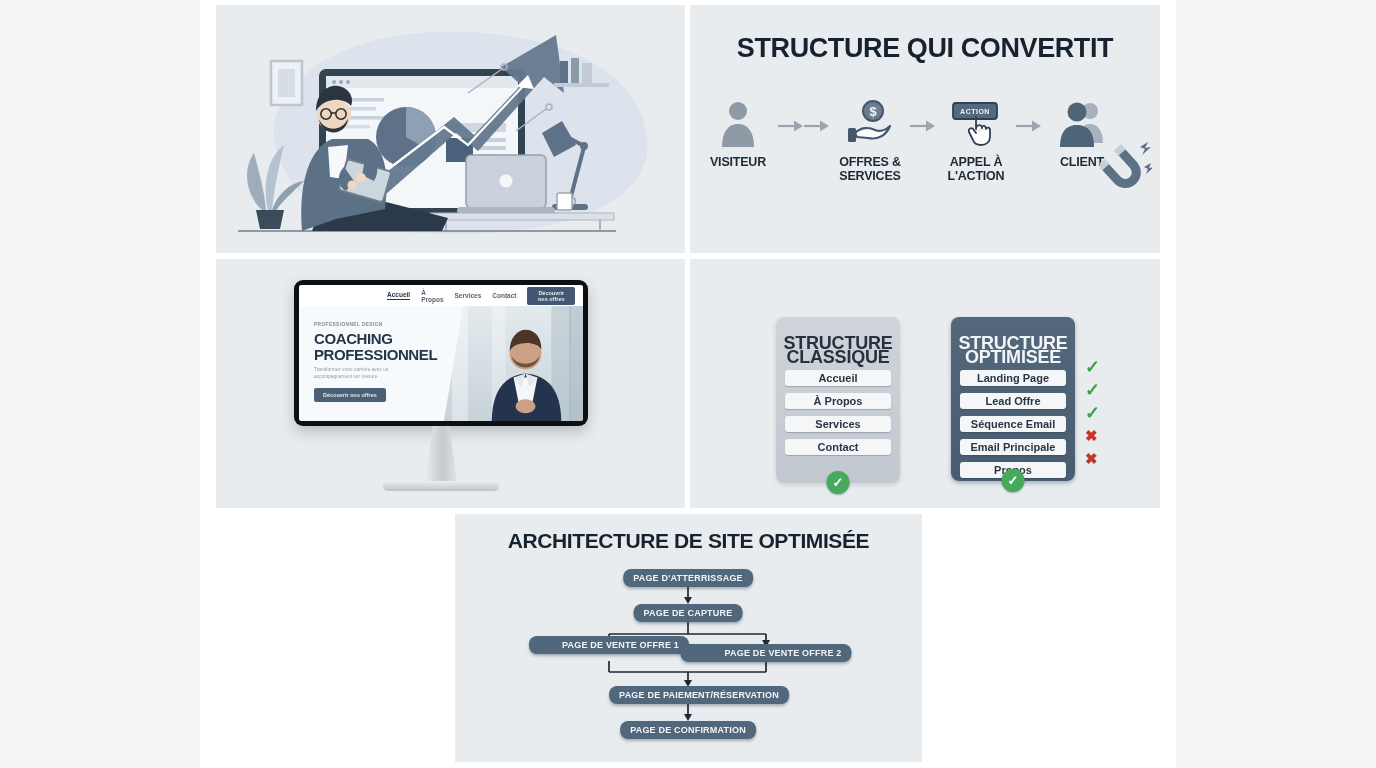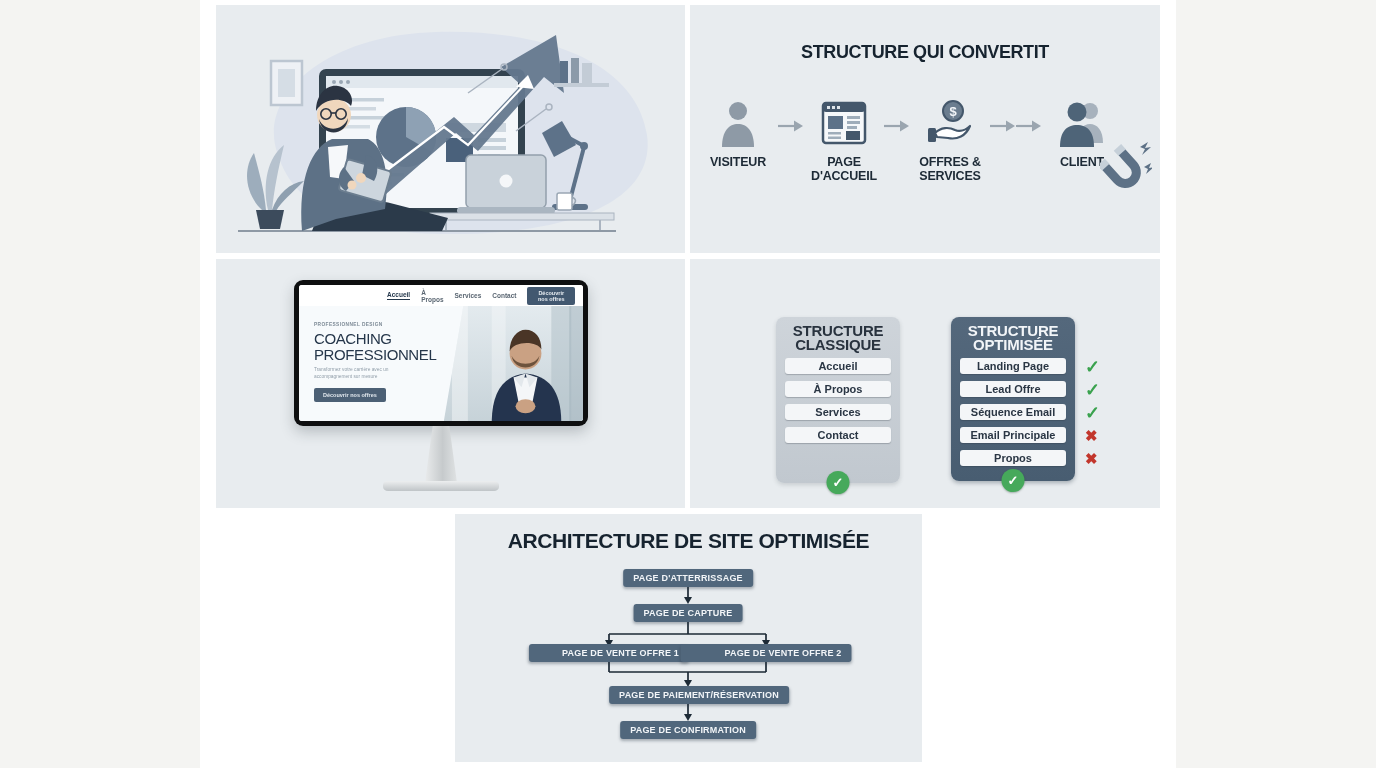--- a/index.html
+++ b/index.html
@@ -12,21 +12,21 @@
 
   .panel { position:absolute; background:#e8ecef; }
   #panel-illustration { left:216px; top:5px;  width:469px; height:248px; }
   #panel-funnel       { left:690px; top:5px;  width:470px; height:248px; }
   #panel-website      { left:216px; top:259px; width:469px; height:249px; }
   #panel-comparison   { left:690px; top:259px; width:470px; height:249px; }
   #panel-architecture { left:455px; top:514px; width:467px; height:248px; }
 
   .panel-title { position:absolute; left:0; width:100%; text-align:center;
                  font-weight:700; color:#16232f; letter-spacing:-0.4px; }
-  #panel-funnel .panel-title { top:37px; font-size:18px; }
+  #panel-funnel .panel-title { top:28px; font-size:27px; }
   #panel-comparison .panel-title { top:17px; font-size:23px; }
   #panel-architecture .panel-title { top:15px; font-size:21px; }
 
   
   .funnel-row { position:absolute; top:92px; left:0; right:30px;
                 display:flex; justify-content:center; align-items:flex-start; }
   .funnel-step { width:80px; display:flex; flex-direction:column; align-items:center; }
   .funnel-icon { height:52px; display:flex; align-items:center; justify-content:center; }
   .funnel-label { margin-top:7px; font-size:12.5px; font-weight:700; text-align:center;
                   line-height:13.5px; color:#1d2a36; letter-spacing:-0.2px; }
@@ -44,61 +44,61 @@
   .site-nav a { font-size:6.5px; color:#5a6672; text-decoration:none; margin-right:11px;
                 font-weight:700; }
   .site-nav a.active { color:#23364a; border-bottom:1px solid #23364a; padding-bottom:1px; }
   .site-nav .nav-btn { margin-left:auto; margin-right:8px; background:#425870; color:#e8edf2;
               font-size:5.5px; font-weight:700; padding:3px 7px; border-radius:2px; border:none; }
   .site-hero { position:absolute; top:21px; left:0; right:0; bottom:0; background:#f7fafc; }
   .hero-photo { position:absolute; right:0; top:0; bottom:0; width:49%;
                 clip-path:polygon(14% 0, 100% 0, 100% 100%, 0 100%); }
   .hero-copy { position:absolute; left:15px; top:16px; width:150px; z-index:2; }
   .hero-eyebrow { font-size:4.8px; letter-spacing:.4px; color:#7d8a96; font-weight:700; }
-  .hero-title { margin-top:4px; font-size:15px; line-height:15.5px; font-weight:400;
+  .hero-title { margin-top:4px; font-size:15px; line-height:15.5px; font-weight:700;
                 color:#25364a; letter-spacing:-0.4px; }
   .hero-body { margin-top:5px; font-size:4.8px; line-height:6.5px; color:#93a0ab; }
   .hero-cta { display:inline-block; margin-top:8px; background:#4c6075; color:#e3e9ef;
               font-size:5.5px; font-weight:700; padding:4px 9px; border-radius:2px; border:none; }
   .monitor-neck { position:absolute; left:209px; top:167px; width:32px; height:57px;
                   background:linear-gradient(90deg,#e9ebec,#c6cacc 55%,#dfe2e3);
                   clip-path:polygon(24% 0, 76% 0, 100% 100%, 0 100%); }
   .monitor-base { position:absolute; left:167px; top:222px; width:116px; height:10px;
                   background:linear-gradient(#eceeef,#bfc4c7); border-radius:5px/4px; }
 
   
   .cmp-card { position:absolute; border-radius:8px; }
   .cmp-card.classic { left:86px; top:58px; width:124px; height:166px;
                       background:linear-gradient(#ced4da,#c1c8cf);
                       box-shadow:0 2px 4px rgba(60,70,80,.18); }
   .cmp-card.optimized { left:261px; top:58px; width:124px; height:164px;
                       background:linear-gradient(#54687c,#485d71);
                       box-shadow:0 2px 4px rgba(40,55,70,.35); }
-  .cmp-header { padding-top:7px; text-align:center; font-size:15px; font-weight:700;
+  .cmp-header { padding-top:19px; text-align:center; font-size:18px; font-weight:700;
                 line-height:14px; color:#28323e; letter-spacing:-0.2px; }
   .cmp-card.optimized .cmp-header { color:#f2f5f8; }
   .cmp-items { margin-top:6px; padding:0 9px; }
   .cmp-pill { height:16px; margin-bottom:7px; background:#f4f6f8; border-radius:3px;
               display:flex; align-items:center; justify-content:center;
               font-size:11px; font-weight:700; color:#2a3644;
               box-shadow:0 1px 1px rgba(30,40,50,.25); }
   .cmp-footer-badge { position:absolute; left:50%; bottom:-11px; transform:translateX(-50%);
               width:23px; height:23px; border-radius:50%; background:#46a95b;
               display:flex; align-items:center; justify-content:center;
               color:#fff; font-size:13px; font-weight:700;
               box-shadow:0 1px 2px rgba(30,60,40,.35); }
   .cmp-marks { position:absolute; left:395px; top:96px; width:30px; }
   .cmp-mark { height:23px; display:flex; align-items:center; font-weight:700; }
   .cmp-mark.check { color:#3aa24e; font-size:18px; }
   .cmp-mark.cross { color:#c2362c; font-size:15px; }
 
   
   .flow-node { position:absolute; transform:translateX(-50%); background:#51677c;
                color:#f2f5f8; font-size:9px; font-weight:700; letter-spacing:.2px;
-               padding:4px 10px; border-radius:3px; white-space:nowrap;
+               padding:4px 10px; border-radius:8px; white-space:nowrap;
                box-shadow:0 2px 3px rgba(40,55,70,.35); }
   .flow-svg { position:absolute; left:0; top:0; width:467px; height:248px; }
 
   svg { display:block; }
 </style>
 </head>
 <body>
 
 <div class="stage">
   <div class="side-strip left"></div>
@@ -217,39 +217,20 @@
             <path d="M5,48 C5,32 12,25 21,25 C30,25 37,32 37,48 Z" fill="#8e9aa6"></path>
           </svg>
         </div>
         <div class="funnel-label">VISITEUR</div>
       </div>
       <svg class="funnel-arrow" width="26" height="14" viewBox="0 0 26 14">
         <path d="M0,7 L17,7" stroke="#9aa5af" stroke-width="2.2"></path>
           <path d="M16,1.5 L25,7 L16,12.5 Z" fill="#9aa5af"></path>
       </svg>
 
-      <div class="funnel-step">
-        <div class="funnel-icon">
-          <svg width="46" height="44" viewBox="0 0 46 44">
-            <rect x="2" y="2" width="42" height="40" rx="3" fill="#f6f8fa" stroke="#44576b" stroke-width="2.5"></rect>
-            <rect x="2" y="2" width="42" height="9" rx="3" fill="#44576b"></rect>
-            <rect x="6" y="5" width="3" height="3" fill="#dfe5ea"></rect>
-              <rect x="11" y="5" width="3" height="3" fill="#dfe5ea"></rect>
-              <rect x="16" y="5" width="3" height="3" fill="#dfe5ea"></rect>
-            <rect x="7" y="15" width="15" height="13" fill="#5d7289"></rect>
-            <rect x="26" y="15" width="13" height="3" fill="#9fadba"></rect>
-            <rect x="26" y="20" width="13" height="3" fill="#9fadba"></rect>
-            <rect x="26" y="25" width="10" height="3" fill="#9fadba"></rect>
-            <rect x="7" y="31" width="13" height="2.5" fill="#9fadba"></rect>
-            <rect x="7" y="35.5" width="13" height="2.5" fill="#9fadba"></rect>
-            <rect x="25" y="30" width="14" height="9" fill="#44576b"></rect>
-          </svg>
-        </div>
-        <div class="funnel-label">PAGE D'ACCUEIL</div>
-      </div>
       <svg class="funnel-arrow" width="26" height="14" viewBox="0 0 26 14">
         <path d="M0,7 L17,7" stroke="#9aa5af" stroke-width="2.2"></path>
           <path d="M16,1.5 L25,7 L16,12.5 Z" fill="#9aa5af"></path>
       </svg>
 
       <div class="funnel-step">
         <div class="funnel-icon">
           <svg width="50" height="48" viewBox="0 0 50 48">
             <circle cx="28" cy="12" r="10" fill="#6b7d8f" stroke="#44576b" stroke-width="2"></circle>
             <text x="28" y="16.5" text-anchor="middle" font-size="13" font-weight="bold" fill="#f2f5f8" font-family="Liberation Sans, sans-serif">$</text>
@@ -257,20 +238,30 @@
             <rect x="3" y="29" width="8" height="14" rx="1.5" fill="#44576b"></rect>
           </svg>
         </div>
         <div class="funnel-label">OFFRES &amp; SERVICES</div>
       </div>
       <svg class="funnel-arrow" width="26" height="14" viewBox="0 0 26 14">
         <path d="M0,7 L17,7" stroke="#9aa5af" stroke-width="2.2"></path>
           <path d="M16,1.5 L25,7 L16,12.5 Z" fill="#9aa5af"></path>
       </svg>
 
+      <div class="funnel-step">
+        <div class="funnel-icon">
+          <svg width="52" height="52" viewBox="0 0 52 52">
+            <rect x="3" y="6" width="44" height="16" rx="3" fill="#54697e" stroke="#2f4052" stroke-width="1.8"></rect>
+            <text x="25" y="17" text-anchor="middle" font-size="7" font-weight="bold" letter-spacing="0.5" fill="#eef2f5" font-family="Liberation Sans, sans-serif">ACTION</text>
+            <path d="M26,20 L26,32 M26,32 C26,27 32,27 32,31 M32,31 C32,28 36,28 36,32 M36,32 C36,30 40,30 40,33 L40,40 C40,45 36,48 31,48 C27,48 24,46 23,43 L19,35 C18,32 21,30 23,32 L26,36" fill="#ffffff" stroke="#2f4052" stroke-width="1.8" stroke-linejoin="round" stroke-linecap="round"></path>
+          </svg>
+        </div>
+        <div class="funnel-label">APPEL À L'ACTION</div>
+      </div>
       <svg class="funnel-arrow" width="26" height="14" viewBox="0 0 26 14">
         <path d="M0,7 L17,7" stroke="#9aa5af" stroke-width="2.2"></path>
           <path d="M16,1.5 L25,7 L16,12.5 Z" fill="#9aa5af"></path>
       </svg>
 
       <div class="funnel-step">
         <div class="funnel-icon">
           <svg width="50" height="48" viewBox="0 0 50 48">
             <circle cx="33" cy="12" r="8" fill="#a7b2bd"></circle>
             <path d="M20,44 C20,31 26,25 33,25 C40,25 46,31 46,44 Z" fill="#a7b2bd"></path>
@@ -402,18 +393,18 @@
         <path d="M229,83 L237,83 L233,90 Z"></path>
         <path d="M150,126 L158,126 L154,133 Z"></path>
         <path d="M307,126 L315,126 L311,133 Z"></path>
         <path d="M229,166 L237,166 L233,173 Z"></path>
         <path d="M229,200 L237,200 L233,207 Z"></path>
       </g>
     </svg>
 
     <div class="flow-node" style="left:233px; top:55px;">PAGE D'ATTERRISSAGE</div>
     <div class="flow-node" style="left:233px; top:90px;">PAGE DE CAPTURE</div>
-    <div class="flow-node" style="left:154px; top:130px;padding-left:33px;">PAGE DE VENTE OFFRE 1</div>
+    <div class="flow-node" style="left:154px; top:122px;padding-left:33px;">PAGE DE VENTE OFFRE 1</div>
     <div class="flow-node" style="left:311px; top:130px;padding-left:44px;">PAGE DE VENTE OFFRE 2</div>
     <div class="flow-node" style="left:244px; top:172px;">PAGE DE PAIEMENT/RÉSERVATION</div>
     <div class="flow-node" style="left:233px; top:207px;">PAGE DE CONFIRMATION</div>
   </div>
 </div>
 
 </body></html>

